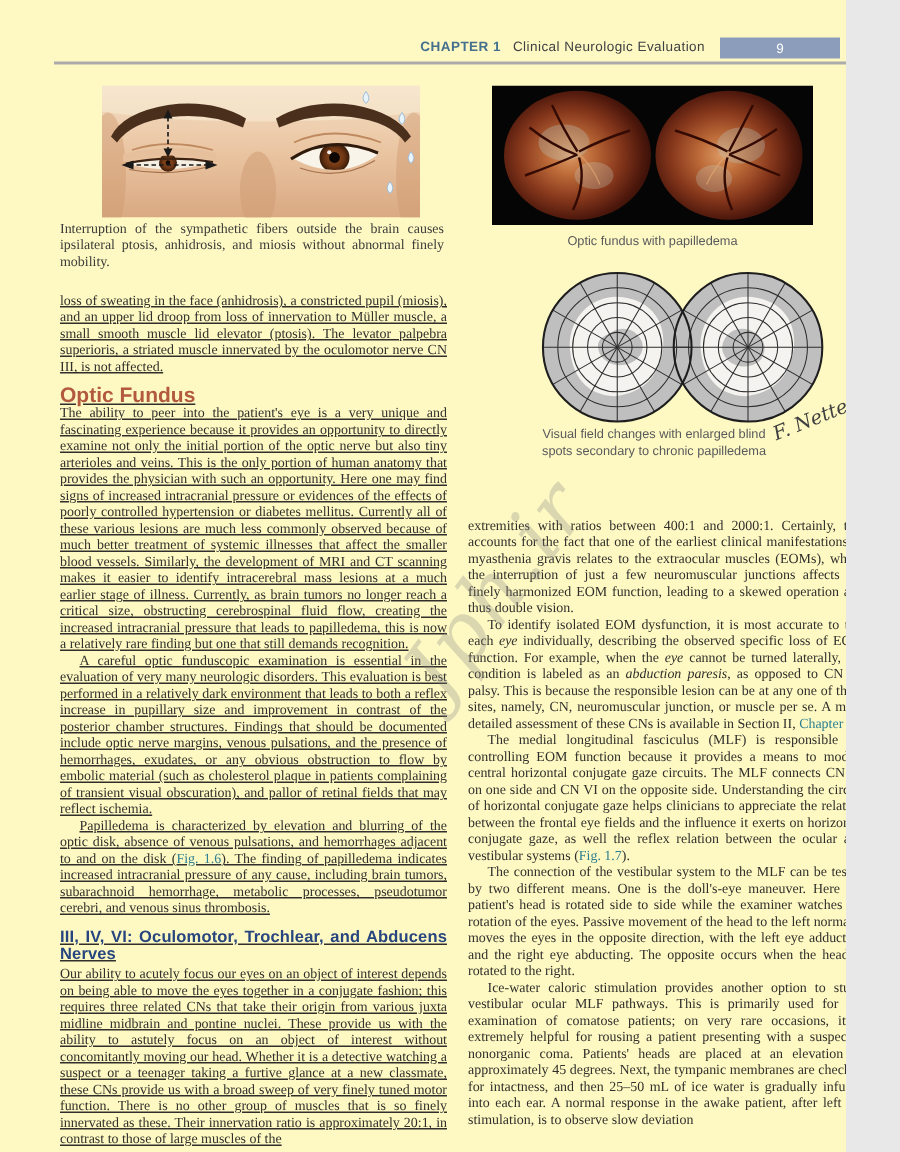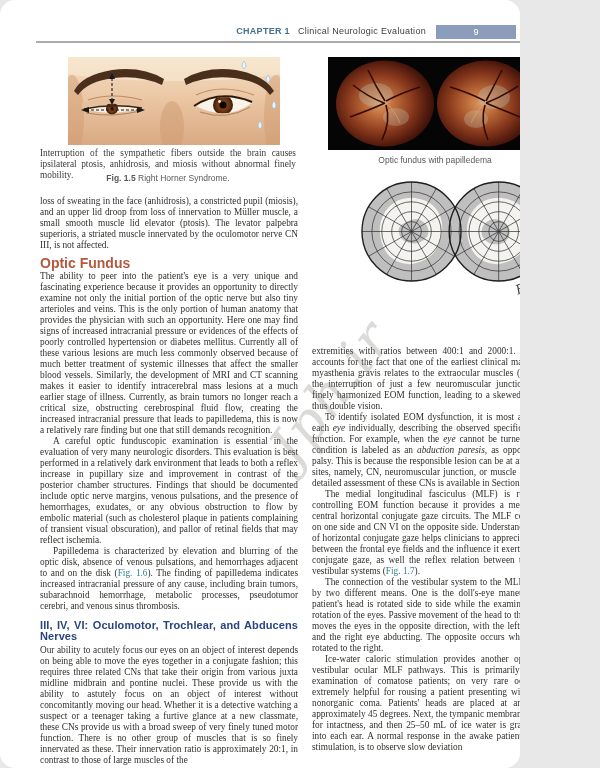--- a/index.html
+++ b/index.html
@@ -1,17 +1,17 @@
 <!DOCTYPE html>
 <html><head>
 <meta charset="utf-8">
 <style>
   html,body{margin:0;padding:0;background:#e8e8e8;}
-  #page{position:relative;width:520px;height:768px;background:#ffffff;overflow:hidden;
-        font-family:"Liberation Serif","DejaVu Serif",serif;border-radius:15px;}
+  #page{position:relative;width:564px;height:768px;background:#fef9c3;overflow:hidden;
+        font-family:"Liberation Serif","DejaVu Serif",serif;}
   
   .hdr-text{position:absolute;top:26px;right:94px;font-family:"Liberation Sans","DejaVu Sans",sans-serif;
             font-size:9px;color:#3e4043;white-space:nowrap;letter-spacing:.3px;}
   .hdr-chapter{font-weight:bold;color:#44708f;margin-right:8px;}
   .hdr-box{position:absolute;top:25px;right:4px;width:80px;height:14px;background:#8c9dbb;
            color:#fff;font-family:"Liberation Sans",sans-serif;font-size:9px;
            display:flex;align-items:center;justify-content:center;}
   .hdr-rule{position:absolute;top:41px;left:36px;right:0;height:2px;background:#ababab;}
   
   .fig15-img{position:absolute;left:68px;top:57px;width:212px;height:88px;}
@@ -22,21 +22,21 @@
   .fig15-lbl{position:absolute;left:40px;top:173px;width:256px;text-align:center;}
   .fundus{position:absolute;left:328px;top:57px;width:214px;height:93px;}
   .fundus-cap{position:absolute;left:318px;top:155px;width:234px;text-align:center;}
   .vfield{position:absolute;left:350px;top:179px;width:228px;height:105px;}
   .vfield-cap{position:absolute;left:346px;top:284px;width:180px;text-align:center;}
   .signature{position:absolute;left:514px;top:272px;transform:rotate(-22deg);
              font-style:italic;font-size:13px;color:#3f3f3f;font-family:"DejaVu Serif",serif;white-space:nowrap;}
   .fig16-lbl{position:absolute;left:312px;top:307px;width:266px;text-align:left;}
   
   .col{position:absolute;font-size:9.3px;line-height:11px;color:#302f2b;text-align:justify;}
-  #col-left{left:40px;top:196px;width:258px;}
+  #col-left{left:40px;top:196px;width:258px;text-decoration:underline;}
   #col-right{left:312px;top:346px;width:264px;}
   .col p{margin:0;}
   .indent{text-indent:13px;}
   h3{font-family:"Liberation Sans","DejaVu Sans",sans-serif;margin:0;}
   .h-rust{font-size:14px;color:#b35a3e;margin:7px 0 2px;}
   .h-navy{font-size:11px;color:#27457e;margin:8px 0 3px;letter-spacing:.1px;}
   .seg-link{color:#2d7f91;cursor:pointer;}
   .seg-italic{font-style:italic;}
   
   .watermark{position:absolute;left:205px;top:312px;width:250px;height:160px;
@@ -109,23 +109,20 @@
     <path d="M132,55 Q158,64 182,50" stroke="#a5704c" stroke-width="0.8" fill="none"></path>
 
     <g fill="#e8f3fb" stroke="#93b6d3" stroke-width="0.6">
       <path d="M176,4 C178,7 179,9 176,12 C173,9 174,7 176,4 Z"></path>
       <path d="M200,18 C202,21 203,23 200,26 C197,23 198,21 200,18 Z"></path>
       <path d="M206,44 C208,47 209,49 206,52 C203,49 204,47 206,44 Z"></path>
       <path d="M192,64 C194,67 195,69 192,72 C189,69 190,67 192,64 Z"></path>
     </g>
   </svg>
   <div class="fig15-cap">Interruption of the sympathetic fibers outside the brain causes ipsilateral ptosis, anhidrosis, and miosis without abnormal finely mobility.</div>
-  <div class="figlabel fig15-lbl">
-    <b>Fig. 1.5</b><span> Right Horner Syndrome.</span>
-  </div>
 
   <svg class="fundus" viewBox="0 0 214 93">
     <rect width="214" height="93" fill="#060505"></rect>
     <defs>
       <radialGradient id="fund" cx="0.45" cy="0.5" r="0.62">
         <stop offset="0" stop-color="#dd9a64"></stop>
           <stop offset="0.25" stop-color="#bc6a38"></stop>
         <stop offset="0.55" stop-color="#87381c"></stop>
           <stop offset="0.8" stop-color="#4e180c"></stop>
         <stop offset="1" stop-color="#230905"></stop>
@@ -185,20 +182,24 @@
       <line x1="200" y1="53" x2="100" y2="53"></line>
         <line x1="193.3" y1="28" x2="106.7" y2="78"></line>
       <line x1="175" y1="9.7" x2="125" y2="96.3"></line>
         <line x1="150" y1="3" x2="150" y2="103"></line>
       <line x1="125" y1="9.7" x2="175" y2="96.3"></line>
         <line x1="106.7" y1="28" x2="193.3" y2="78"></line>
     </g>
     <circle cx="62" cy="53" r="50" fill="none" stroke="#1e1e1e" stroke-width="1.4"></circle>
     <circle cx="150" cy="53" r="50" fill="none" stroke="#1e1e1e" stroke-width="1.4"></circle>
   </svg>
+  <div class="figlabel vfield-cap">
+    <div>Visual field changes with enlarged blind</div>
+    <div>spots secondary to chronic papilledema</div>
+  </div>
   <div class="signature">F. Netter</div>
 
   <div class="watermark">Jph.ir</div>
 
   <div class="col" id="col-left">
     <p><span>loss of sweating in the face (anhidrosis), a constricted pupil (miosis), and an upper lid droop from loss of innervation to Müller muscle, a small smooth muscle lid elevator (ptosis). The levator palpebra superioris, a striated muscle innervated by the oculomotor nerve CN III, is not affected.</span></p>
     <h3 class="h-rust">Optic Fundus</h3>
     <p><span>The ability to peer into the patient's eye is a very unique and fascinating experience because it provides an opportunity to directly examine not only the initial portion of the optic nerve but also tiny arterioles and veins. This is the only portion of human anatomy that provides the physician with such an opportunity. Here one may find signs of increased intracranial pressure or evidences of the effects of poorly controlled hypertension or diabetes mellitus. Currently all of these various lesions are much less commonly observed because of much better treatment of systemic illnesses that affect the smaller blood vessels. Similarly, the development of MRI and CT scanning makes it easier to identify intracerebral mass lesions at a much earlier stage of illness. Currently, as brain tumors no longer reach a critical size, obstructing cerebrospinal fluid flow, creating the increased intracranial pressure that leads to papilledema, this is now a relatively rare finding but one that still demands recognition.</span></p>
     <p class="indent"><span>A careful optic funduscopic examination is essential in the evaluation of very many neurologic disorders. This evaluation is best performed in a relatively dark environment that leads to both a reflex increase in pupillary size and improvement in contrast of the posterior chamber structures. Findings that should be documented include optic nerve margins, venous pulsations, and the presence of hemorrhages, exudates, or any obvious obstruction to flow by embolic material (such as cholesterol plaque in patients complaining of transient visual obscuration), and pallor of retinal fields that may reflect ischemia.</span></p>
     <p class="indent"><span>Papilledema is characterized by elevation and blurring of the optic disk, absence of venous pulsations, and hemorrhages adjacent to and on the disk (</span><span class="seg-link">Fig. 1.6</span><span>). The finding of papilledema indicates increased intracranial pressure of any cause, including brain tumors, subarachnoid hemorrhage, metabolic processes, pseudotumor cerebri, and venous sinus thrombosis.</span></p>

